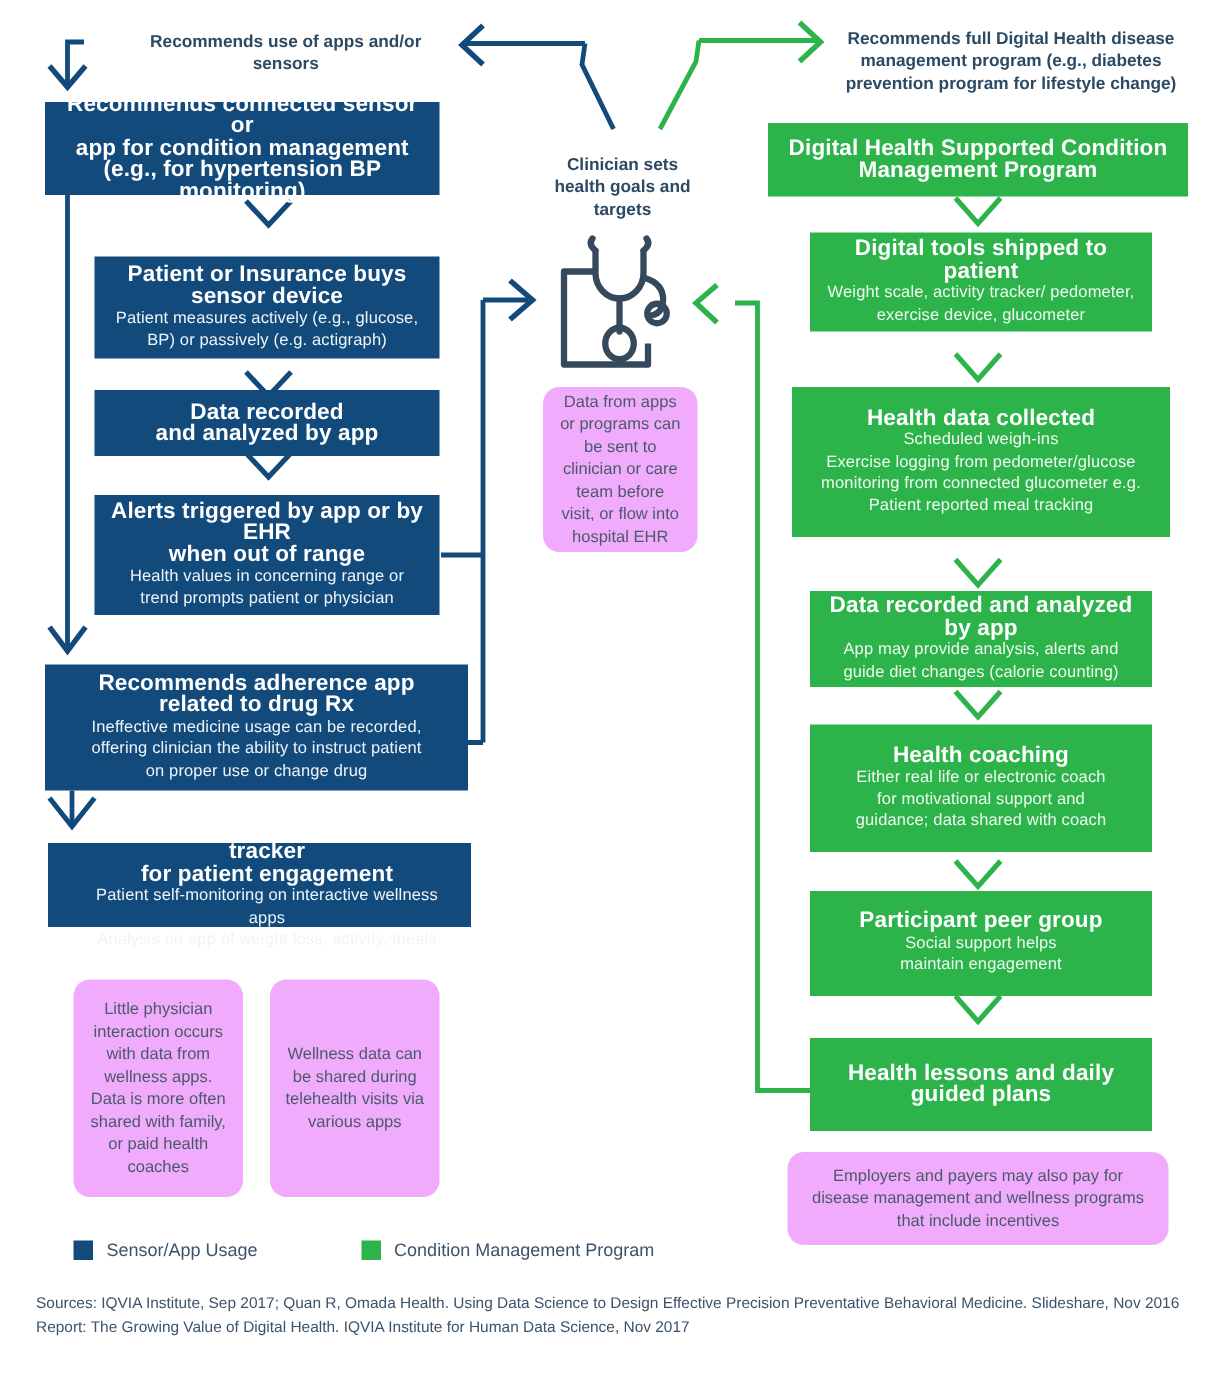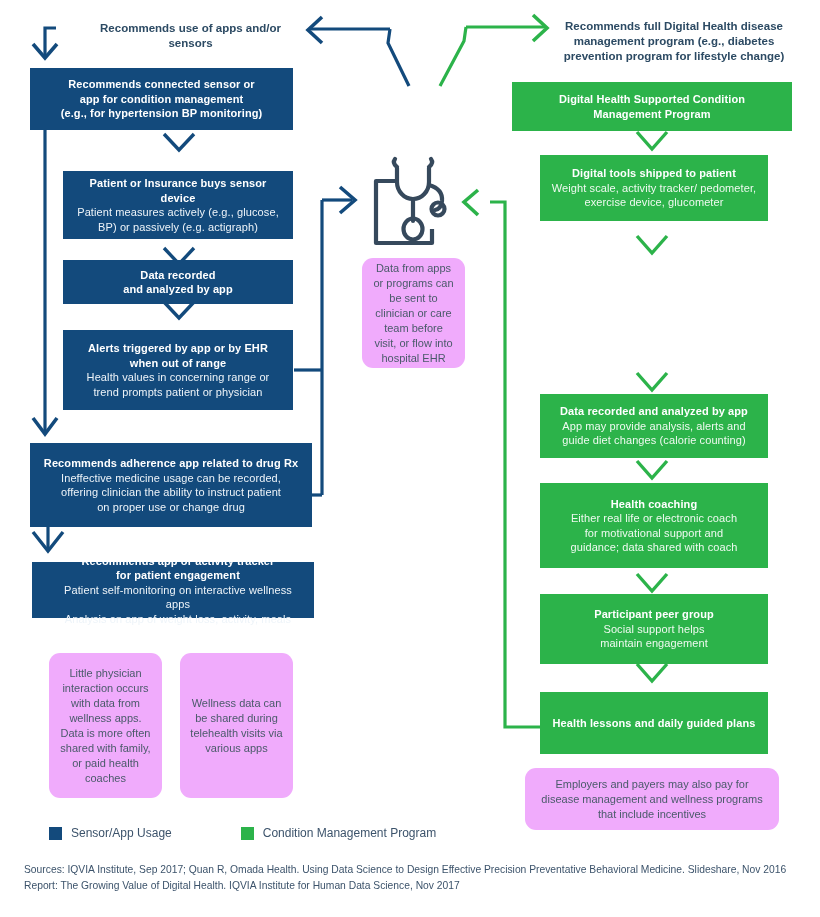--- a/index.html
+++ b/index.html
@@ -23,21 +23,21 @@
     flex-direction:column;
     align-items:center;
     justify-content:center;
     text-align:center;
     color:#ffffff;
     padding:6px 10px;
     z-index:5;
   }
   .box .t{
     font-weight:bold;
-    font-size:11px;
+    font-size:15px;
     line-height:14.5px;
     letter-spacing:.1px;
   }
   .box .s{
     font-weight:normal;
     font-size:11px;
     line-height:14.5px;
     letter-spacing:.1px;
     color:#eef4f9;
   }
@@ -149,20 +149,23 @@
   </svg>
 
   <div class="caption" style="left:78px;top:21px;width:225px;">
     <span>Recommends use of apps and/or sensors</span>
   </div>
 
   <div class="caption" style="left:545px;top:19px;width:258px;">
     <span>Recommends full Digital Health disease management program (e.g., diabetes prevention program for lifestyle change)</span>
   </div>
 
+  <div class="caption" style="left:360px;top:103px;width:110px;">
+    <span>Clinician sets health goals and targets</span>
+  </div>
 
   <div class="icon-wrap" style="left:366px;top:155px;width:100px;height:105px;">
     <svg width="100" height="105" viewBox="0 0 100 105" xmlns="http://www.w3.org/2000/svg">
       <g fill="none" stroke="#36495c" stroke-width="4.2" stroke-linecap="round" stroke-linejoin="round">
 
         <path d="M 30 26 L 10 26 L 10 88 L 66 88 L 66 74" stroke-linecap="butt"></path>
 
         <path d="M 31 13 L 31 27 A 16 17 0 0 0 63 27 L 63 13"></path>
         <path d="M 31 12 q -5 -4 -2 -8"></path>
         <path d="M 63 12 q 5 -4 2 -8"></path>
@@ -239,20 +242,29 @@
   </div>
 
   <div class="box green" style="left:540px;top:155px;width:228px;height:66px;">
     <div class="t">Digital tools shipped to patient</div>
     <div class="s">
       <span>Weight scale, activity tracker/ pedometer,</span><br>
       <span>exercise device, glucometer</span>
     </div>
   </div>
 
+  <div class="box green" style="left:528px;top:258px;width:252px;height:100px;">
+    <div class="t">Health data collected</div>
+    <div class="s">
+      <span>Scheduled weigh-ins</span><br>
+      <span>Exercise logging from pedometer/glucose</span><br>
+      <span>monitoring from connected glucometer e.g.</span><br>
+      <span>Patient reported meal tracking</span>
+    </div>
+  </div>
 
   <div class="box green" style="left:540px;top:394px;width:228px;height:64px;">
     <div class="t">Data recorded and analyzed by app</div>
     <div class="s">
       <span>App may provide analysis, alerts and</span><br>
       <span>guide diet changes (calorie counting)</span>
     </div>
   </div>
 
   <div class="box green" style="left:540px;top:483px;width:228px;height:85px;">

